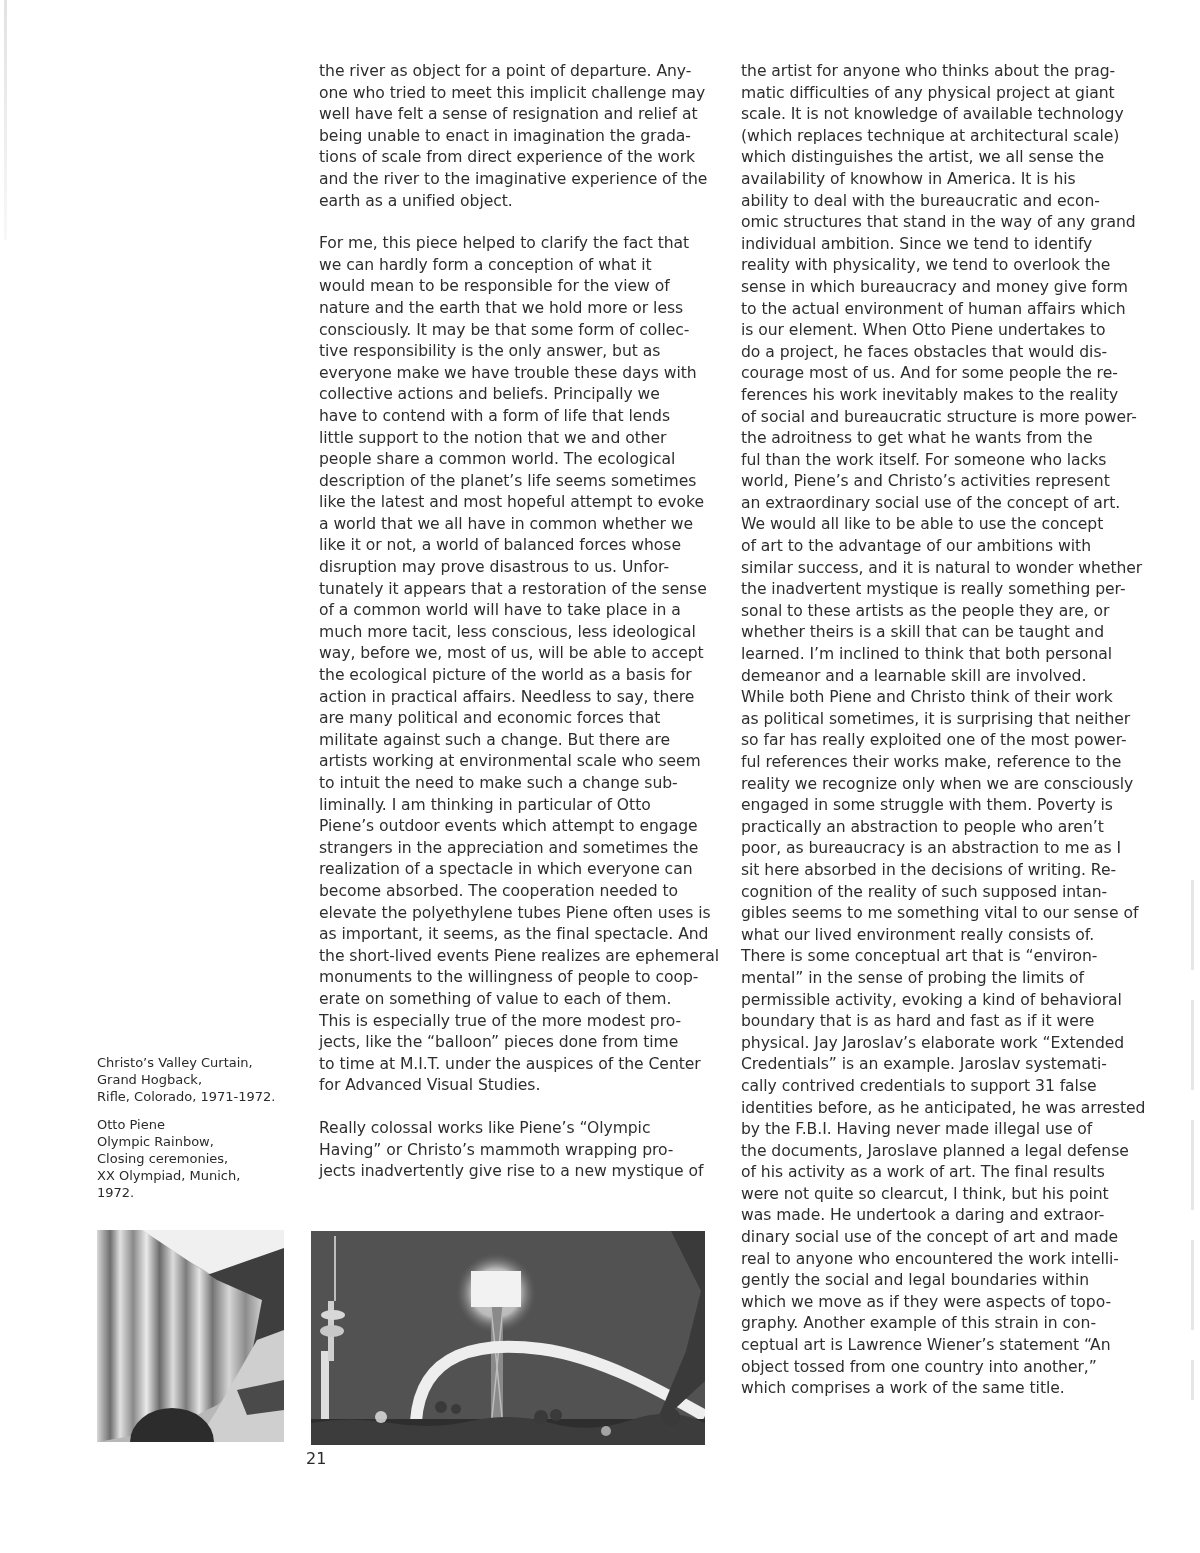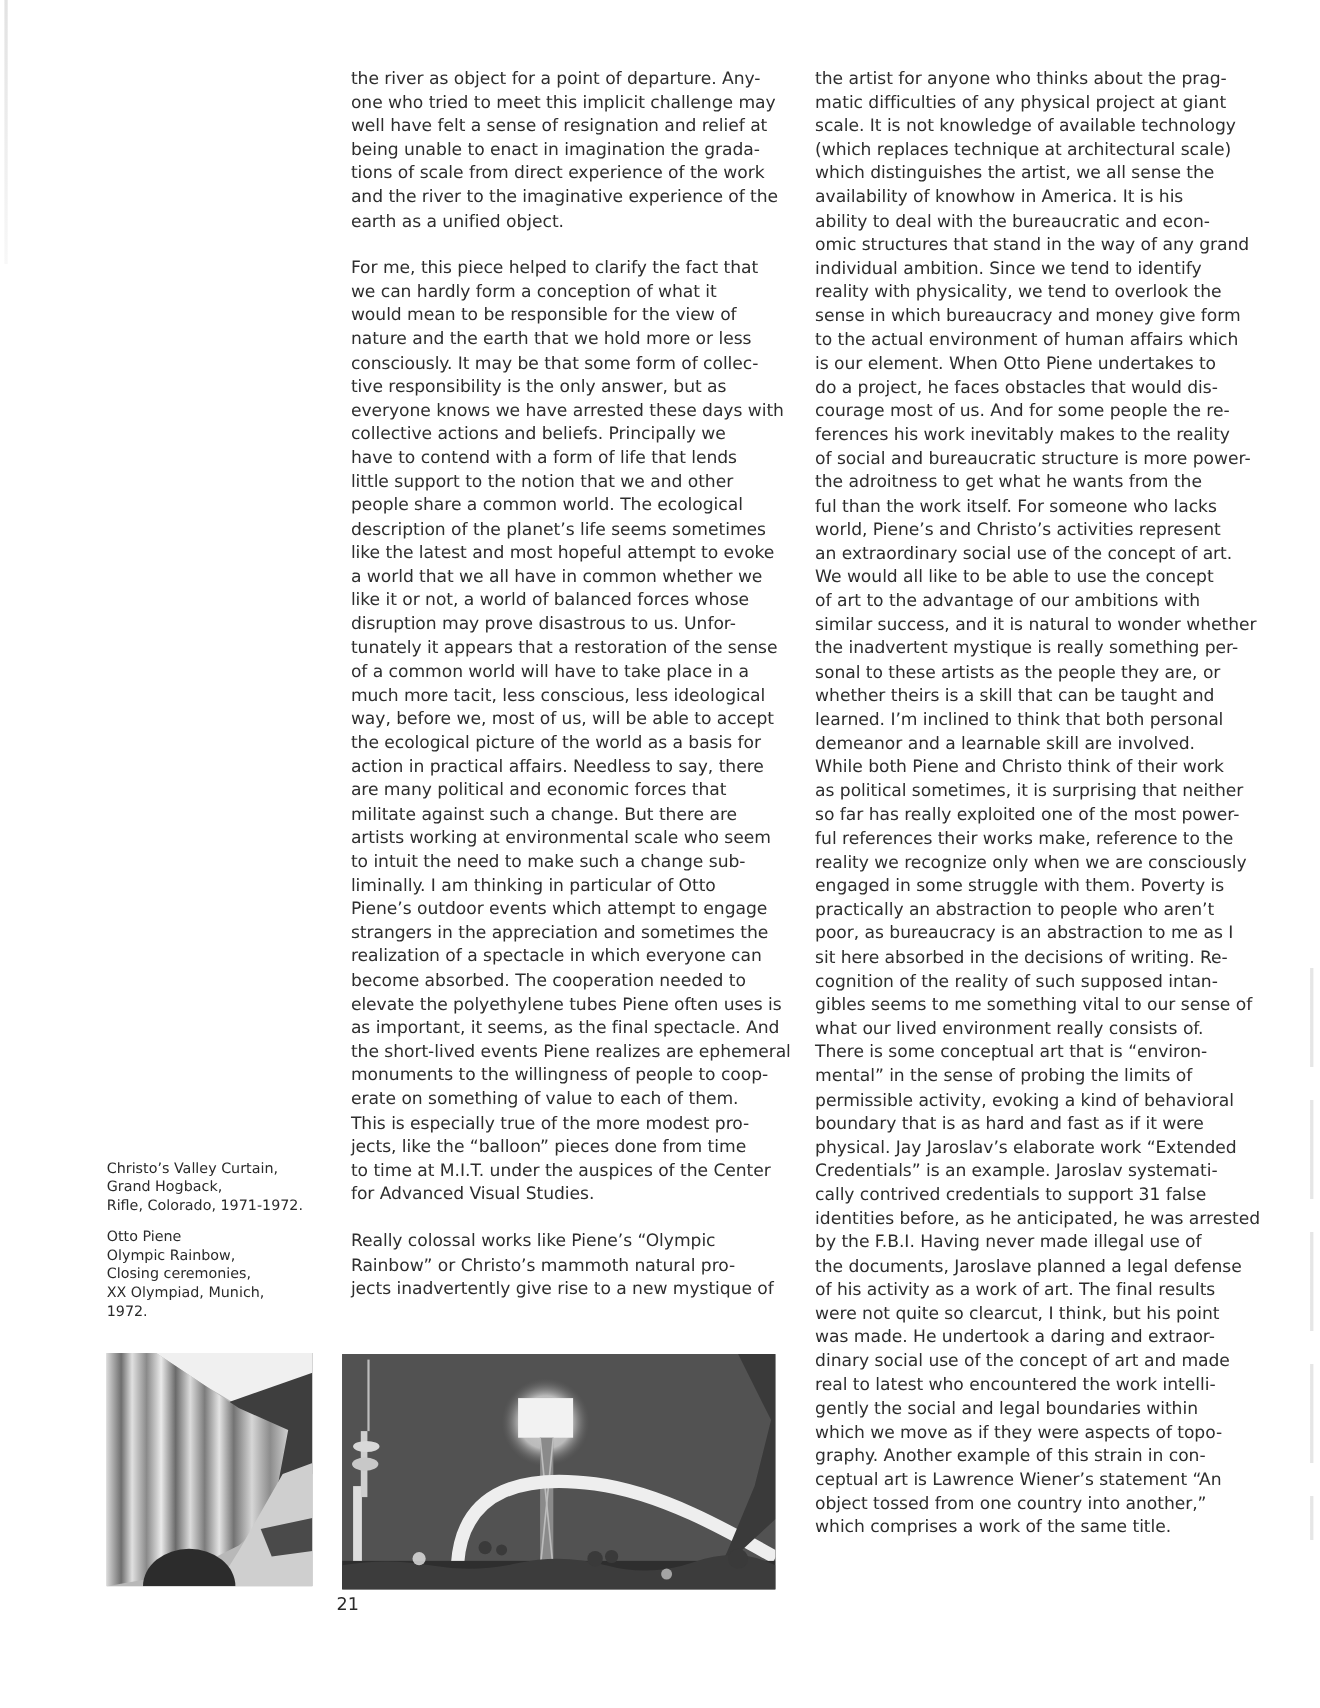--- a/index.html
+++ b/index.html
@@ -40,21 +40,21 @@
       <span class="line">earth as a unified object.</span>
     </div>
   <div class="para-gap"></div>
   <div id="mid-p1">
       <span class="line">For me, this piece helped to clarify the fact that</span>
       <span class="line">we can hardly form a conception of what it</span>
       <span class="line">would mean to be responsible for the view of</span>
       <span class="line">nature and the earth that we hold more or less</span>
       <span class="line">consciously.  It may be that some form of collec-</span>
       <span class="line">tive responsibility is the only answer, but as</span>
-      <span class="line">everyone knows we have arrested these days with</span>
+      <span class="line">everyone make we have trouble these days with</span>
       <span class="line">collective actions and beliefs.  Principally we</span>
       <span class="line">have to contend with a form of life that lends</span>
       <span class="line">little support to the notion that we and other</span>
       <span class="line">people share a common world.  The ecological</span>
       <span class="line">description of the planet’s life seems sometimes</span>
       <span class="line">like the latest and most hopeful attempt to evoke</span>
       <span class="line">a world that we all have in common whether we</span>
       <span class="line">like it or not, a world of balanced forces whose</span>
       <span class="line">disruption may prove disastrous to us.  Unfor-</span>
       <span class="line">tunately it appears that a restoration of the sense</span>
@@ -78,21 +78,21 @@
       <span class="line">monuments to the willingness of people to coop-</span>
       <span class="line">erate on something of value to each of them.</span>
       <span class="line">This is especially true of the more modest pro-</span>
       <span class="line">jects, like the “balloon” pieces done from time</span>
       <span class="line">to time at M.I.T. under the auspices of the Center</span>
       <span class="line">for Advanced Visual Studies.</span>
     </div>
   <div class="para-gap"></div>
   <div id="mid-p2">
       <span class="line">Really colossal works like Piene’s “Olympic</span>
-      <span class="line">Rainbow” or Christo’s mammoth natural pro-</span>
+      <span class="line">Having” or Christo’s mammoth wrapping pro-</span>
       <span class="line">jects inadvertently give rise to a new mystique of</span>
     </div>
 </div>
 
 <div id="col-right" class="col">
   <div id="right-p0">
       <span class="line">the artist for anyone who thinks about the prag-</span>
       <span class="line">matic difficulties of any physical project at giant</span>
       <span class="line">scale.  It is not knowledge of available technology</span>
       <span class="line">(which replaces technique at architectural scale)</span>
@@ -140,21 +140,21 @@
       <span class="line">physical.  Jay Jaroslav’s elaborate work “Extended</span>
       <span class="line">Credentials” is an example.  Jaroslav systemati-</span>
       <span class="line">cally contrived credentials to support 31 false</span>
       <span class="line">identities before, as he anticipated, he was arrested</span>
       <span class="line">by the F.B.I.  Having never made illegal use of</span>
       <span class="line">the documents, Jaroslave planned a legal defense</span>
       <span class="line">of his activity as a work of art.  The final results</span>
       <span class="line">were not quite so clearcut, I think, but his point</span>
       <span class="line">was made.  He undertook a daring and extraor-</span>
       <span class="line">dinary social use of the concept of art and made</span>
-      <span class="line">real to latest who encountered the work intelli-</span>
+      <span class="line">real to anyone who encountered the work intelli-</span>
       <span class="line">gently the social and legal boundaries within</span>
       <span class="line">which we move as if they were aspects of topo-</span>
       <span class="line">graphy.  Another example of this strain in con-</span>
       <span class="line">ceptual art is Lawrence Wiener’s statement “An</span>
       <span class="line">object tossed from one country into another,”</span>
       <span class="line">which comprises a work of the same title.</span>
     </div>
 </div>
 
 <div class="captions">

